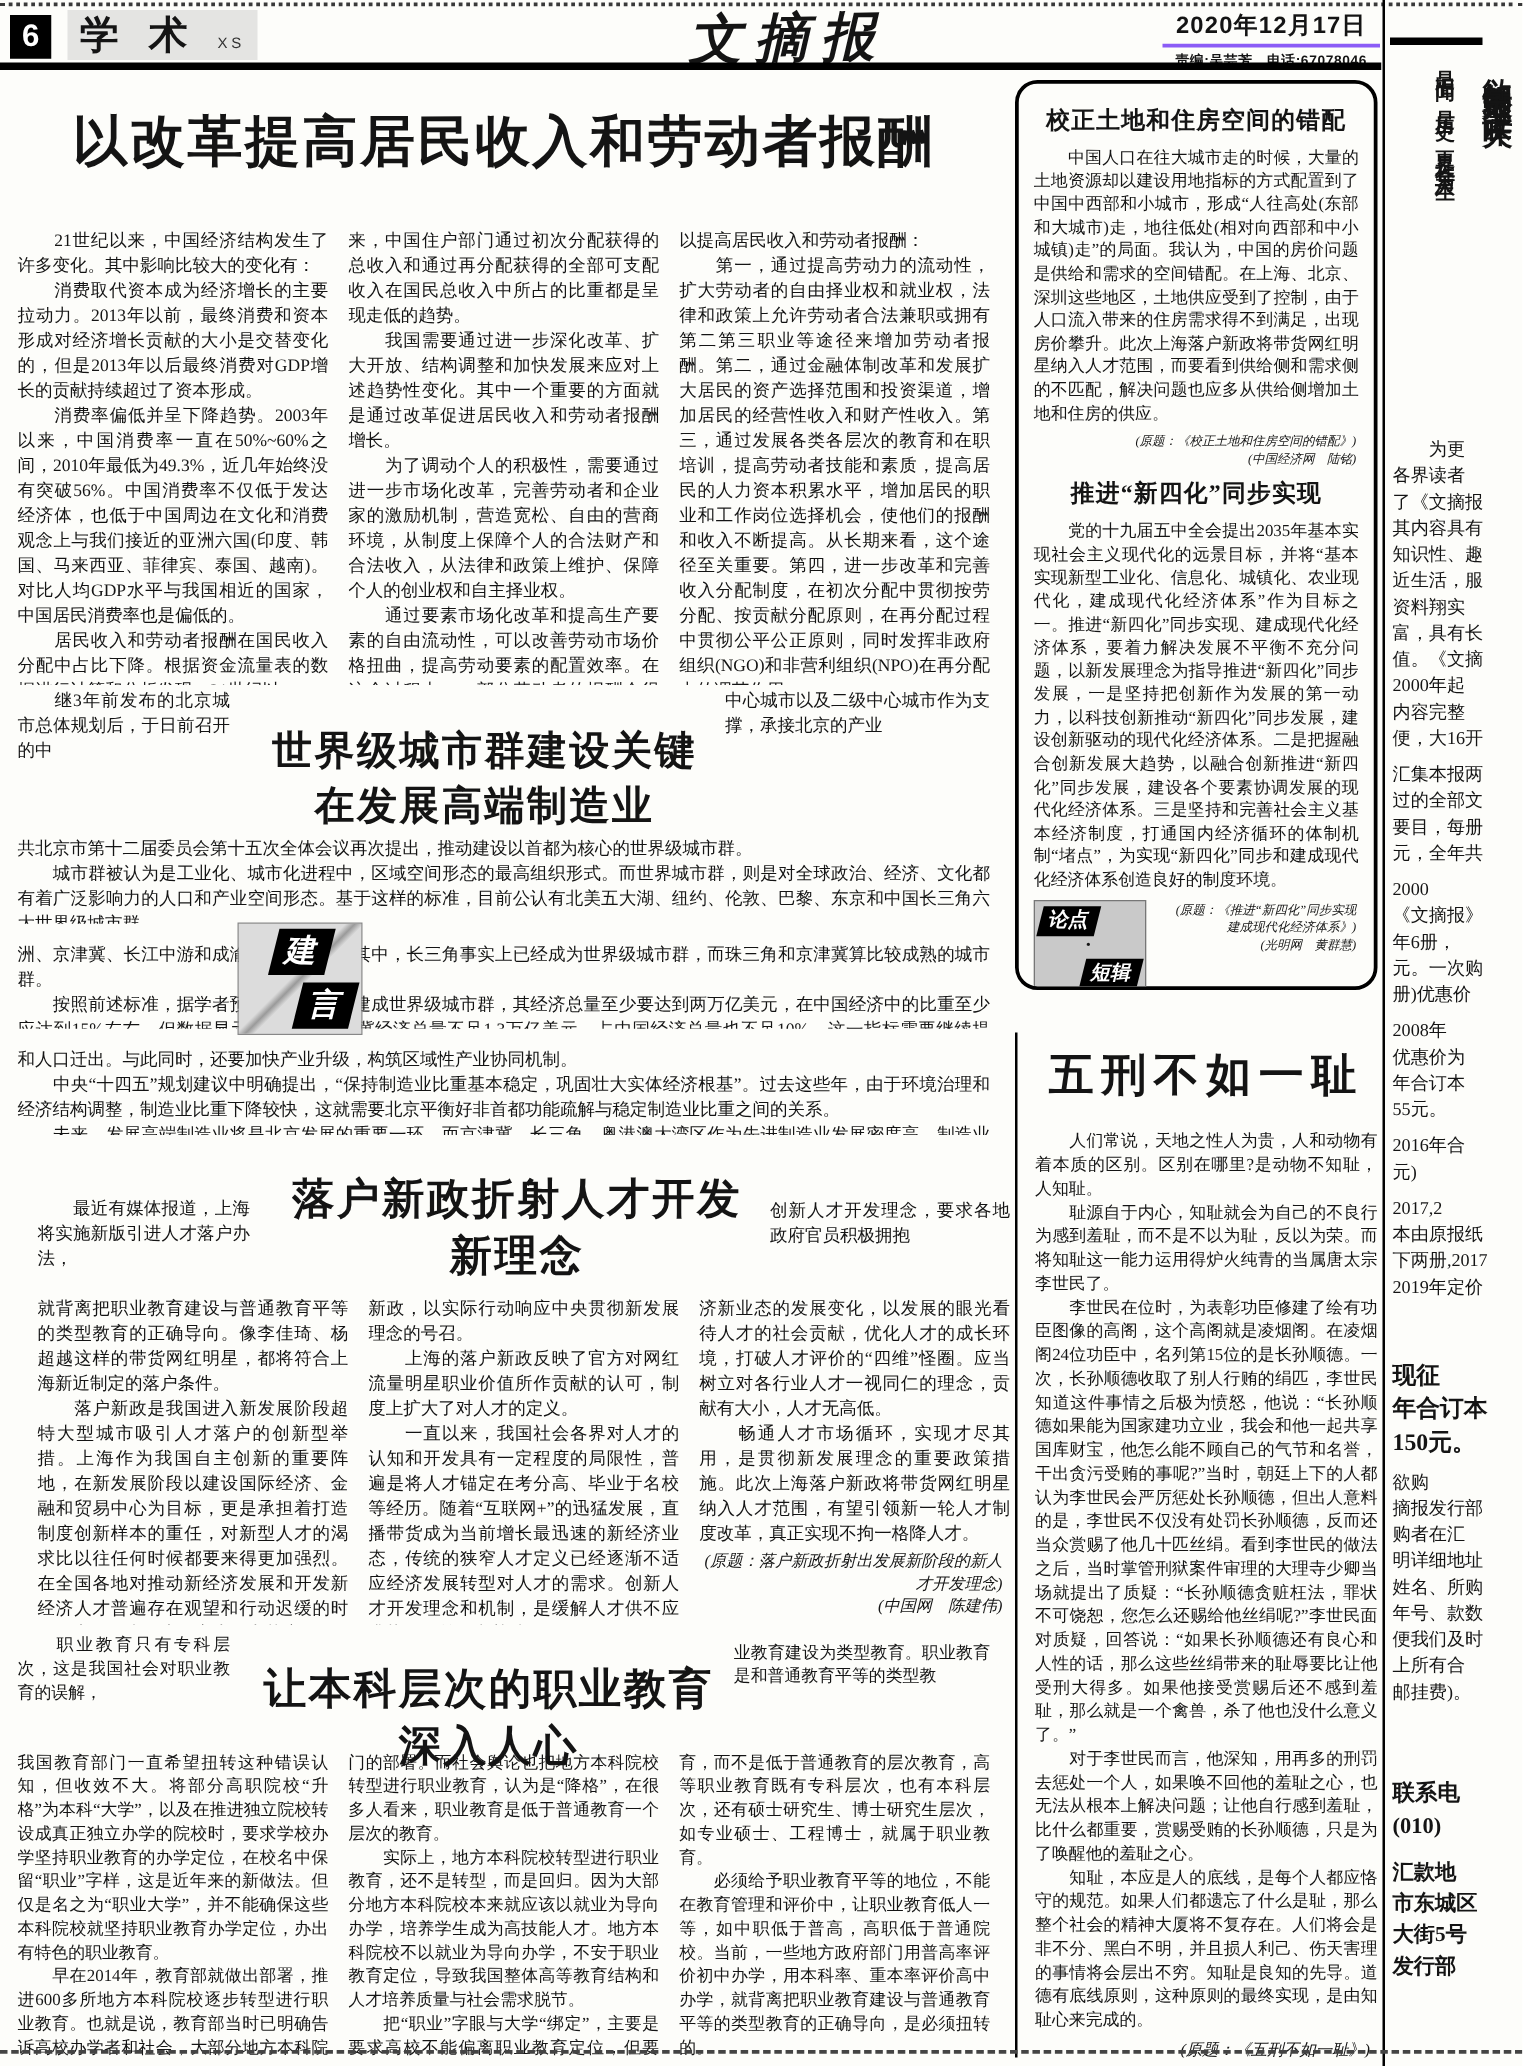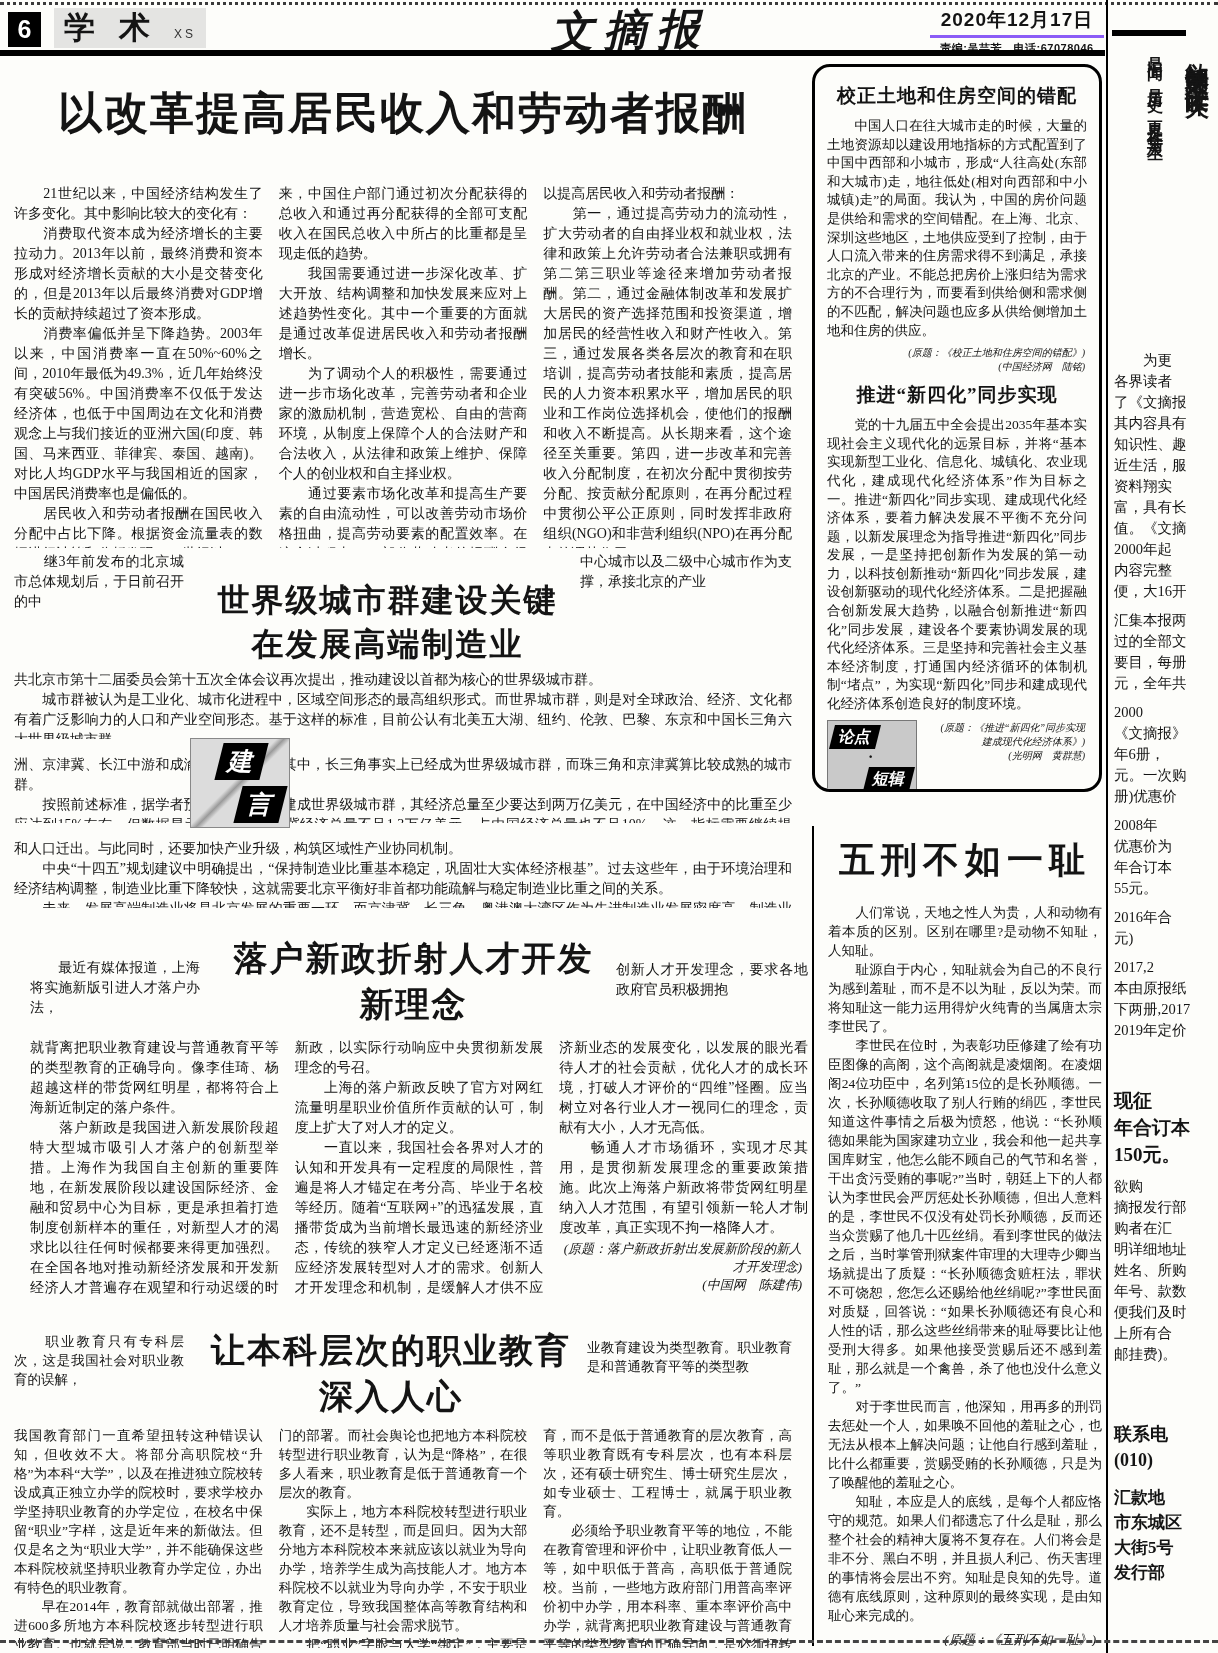--- a/index.html
+++ b/index.html
@@ -54,21 +54,21 @@
   .a3 .cols{top:130px;}
   .a3 .coltext,.a3 .mini{font-size:14px;line-height:20px;}
   .a3 .attr{font-size:13px;}
 
   .a4{left:14px;top:1300px;width:778px;height:348px;}
   .a4 .arthdr{grid-template-columns:170px 1fr 205px;height:98px;}
   .a4 .headline{font-size:34px;}
   .a4 .mini-l{padding-top:6px;}
   .a4 .mini-r{padding-top:12px;}
   .a4 .cols{top:100px;}
-  .a4 .coltext,.a4 .mini{font-size:13.5px;line-height:19px;margin-top:26px;}
+  .a4 .coltext,.a4 .mini{font-size:13.5px;line-height:19px;}
 
   
   .jy-badge{position:absolute;left:176px;top:186px;width:98px;height:88px;
             background:linear-gradient(135deg,#dcdcdc 46%,#9a9a9a 50%,#dcdcdc 54%);
             border:1px solid #888;z-index:3;}
   .jy{position:absolute;background:#000;color:#fff;font-weight:bold;font-size:25px;
       line-height:1;padding:6px 10px;transform:skewX(-14deg);}
   .jy1{left:28px;top:4px;}
   .jy2{right:6px;bottom:4px;}
 
@@ -222,21 +222,21 @@
       <div class="colwrap">
         <div class="coltext">育，而不是低于普通教育的层次教育，高等职业教育既有专科层次，也有本科层次，还有硕士研究生、博士研究生层次，如专业硕士、工程博士，就属于职业教育。
 　　必须给予职业教育平等的地位，不能在教育管理和评价中，让职业教育低人一等，如中职低于普高，高职低于普通院校。当前，一些地方政府部门用普高率评价初中办学，用本科率、重本率评价高中办学，就背离把职业教育建设与普通教育平等的类型教育的正确导向，是必须扭转的。</div>
 
       </div>
     </div>
   </section>
 
   <aside class="opinion-box">
     <h3 class="box-title">校正土地和住房空间的错配</h3>
-    <div class="box-body">　　中国人口在往大城市走的时候，大量的土地资源却以建设用地指标的方式配置到了中国中西部和小城市，形成“人往高处(东部和大城市)走，地往低处(相对向西部和中小城镇)走”的局面。我认为，中国的房价问题是供给和需求的空间错配。在上海、北京、深圳这些地区，土地供应受到了控制，由于人口流入带来的住房需求得不到满足，承接北京的产业。不能总把房价上涨归结为需求方的不合理行为，而要看到供给侧和需求侧的不匹配，解决问题也应多从供给侧增加土地和住房的供应。</div>
+    <div class="box-body">　　中国人口在往大城市走的时候，大量的土地资源却以建设用地指标的方式配置到了中国中西部和小城市，形成“人往高处(东部和大城市)走，地往低处(相对向西部和中小城镇)走”的局面。我认为，中国的房价问题是供给和需求的空间错配。在上海、北京、深圳这些地区，土地供应受到了控制，由于人口流入带来的住房需求得不到满足，出现房价攀升。此次上海落户新政将带货网红明星纳入人才范围，而要看到供给侧和需求侧的不匹配，解决问题也应多从供给侧增加土地和住房的供应。</div>
     <div class="box-attr">(原题：《校正土地和住房空间的错配》)
 (中国经济网　陆铭)</div>
     <h3 class="box-title">推进“新四化”同步实现</h3>
     <div class="box-body">　　党的十九届五中全会提出2035年基本实现社会主义现代化的远景目标，并将“基本实现新型工业化、信息化、城镇化、农业现代化，建成现代化经济体系”作为目标之一。推进“新四化”同步实现、建成现代化经济体系，要着力解决发展不平衡不充分问题，以新发展理念为指导推进“新四化”同步发展，一是坚持把创新作为发展的第一动力，以科技创新推动“新四化”同步发展，建设创新驱动的现代化经济体系。二是把握融合创新发展大趋势，以融合创新推进“新四化”同步发展，建设各个要素协调发展的现代化经济体系。三是坚持和完善社会主义基本经济制度，打通国内经济循环的体制机制“堵点”，为实现“新四化”同步和建成现代化经济体系创造良好的制度环境。</div>
     <div class="attr2row">
       <div class="ld-badge">
         <span class="ld ld1">论点</span>
         <span class="lddot">·</span>
         <span class="ld ld2">短辑</span>
       </div>

